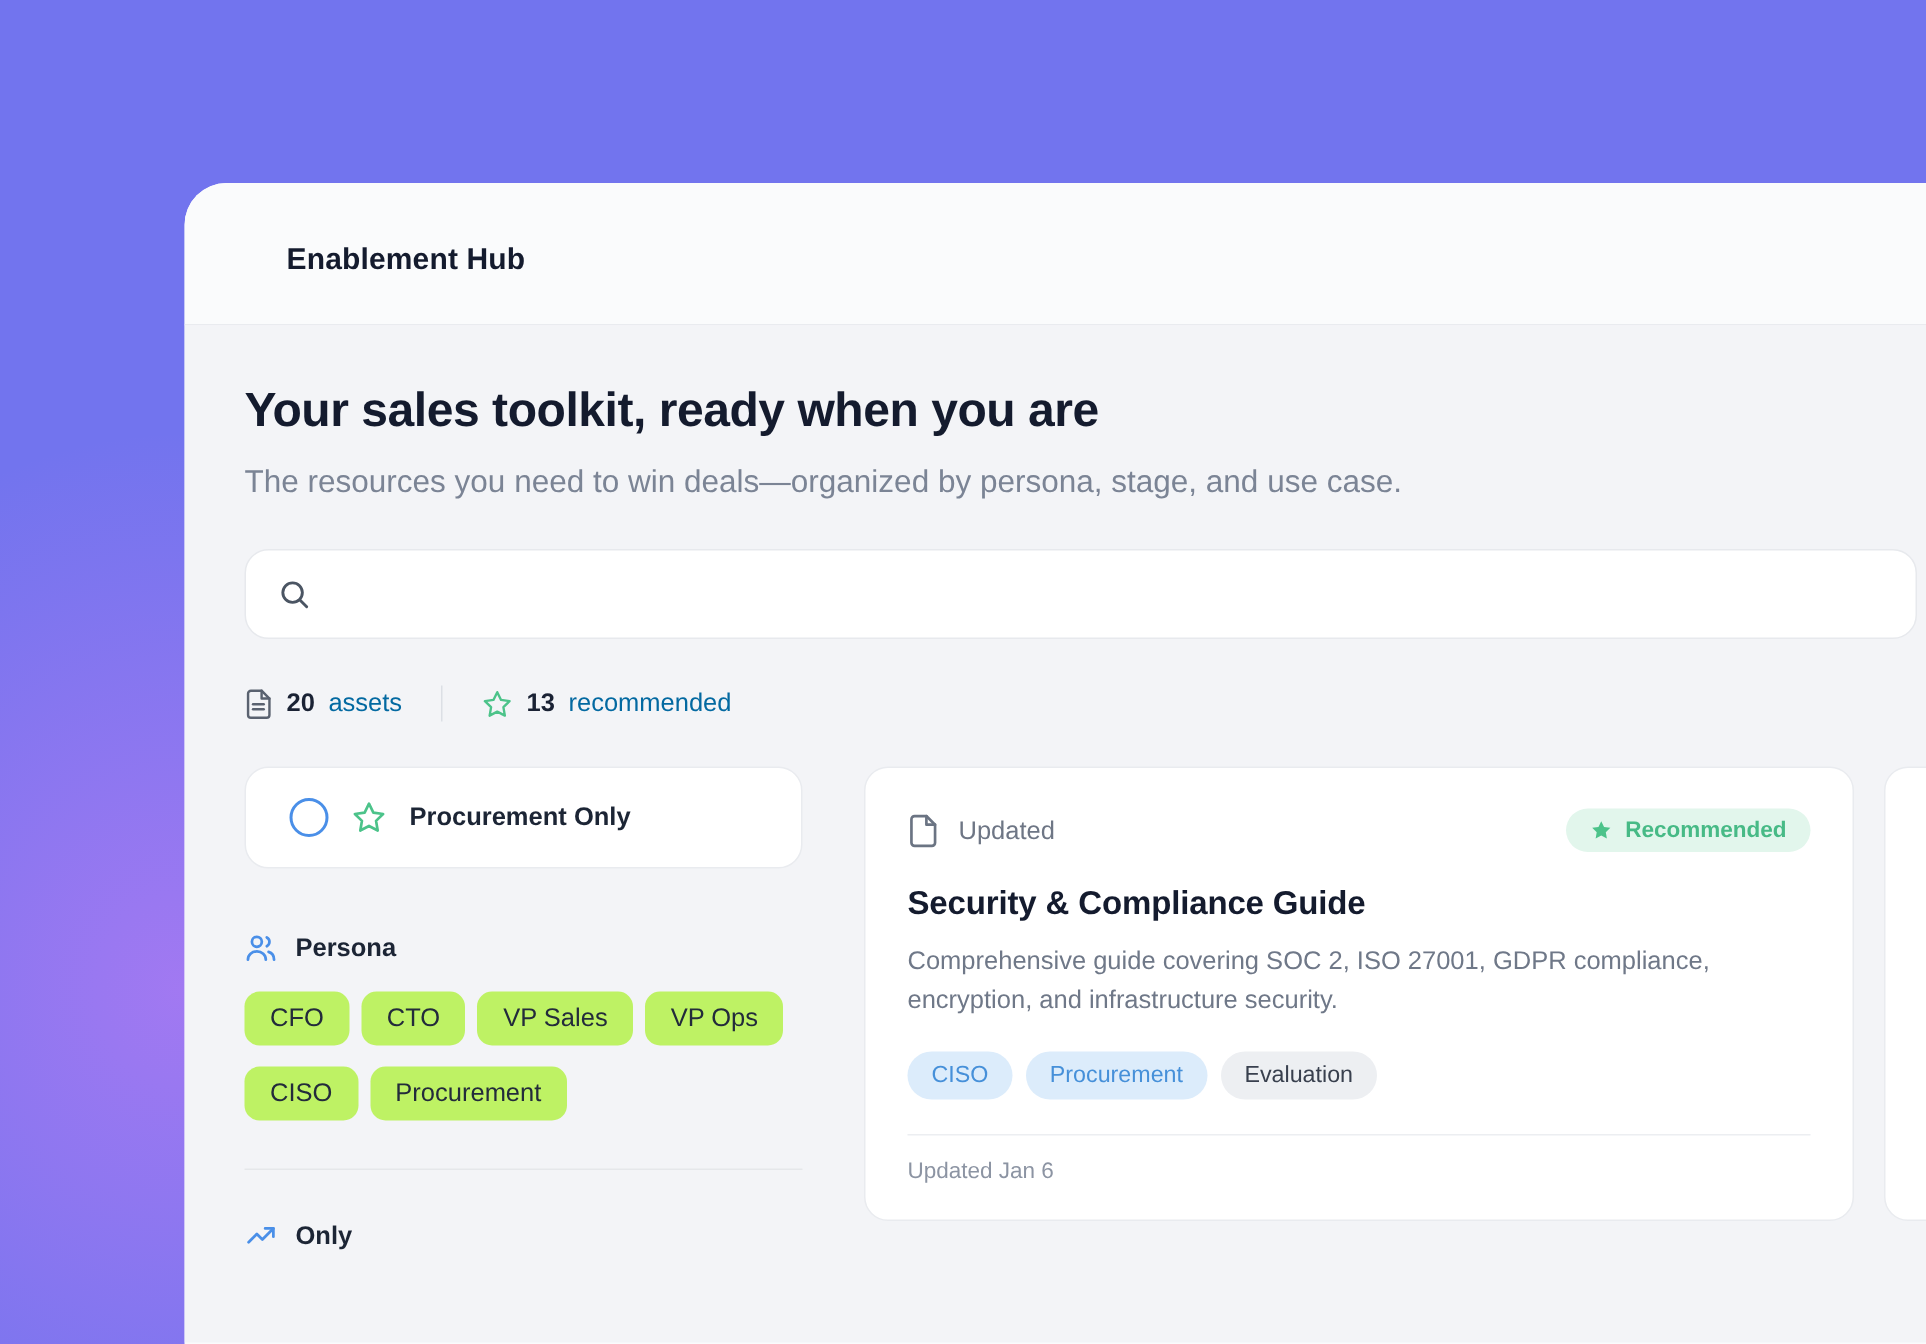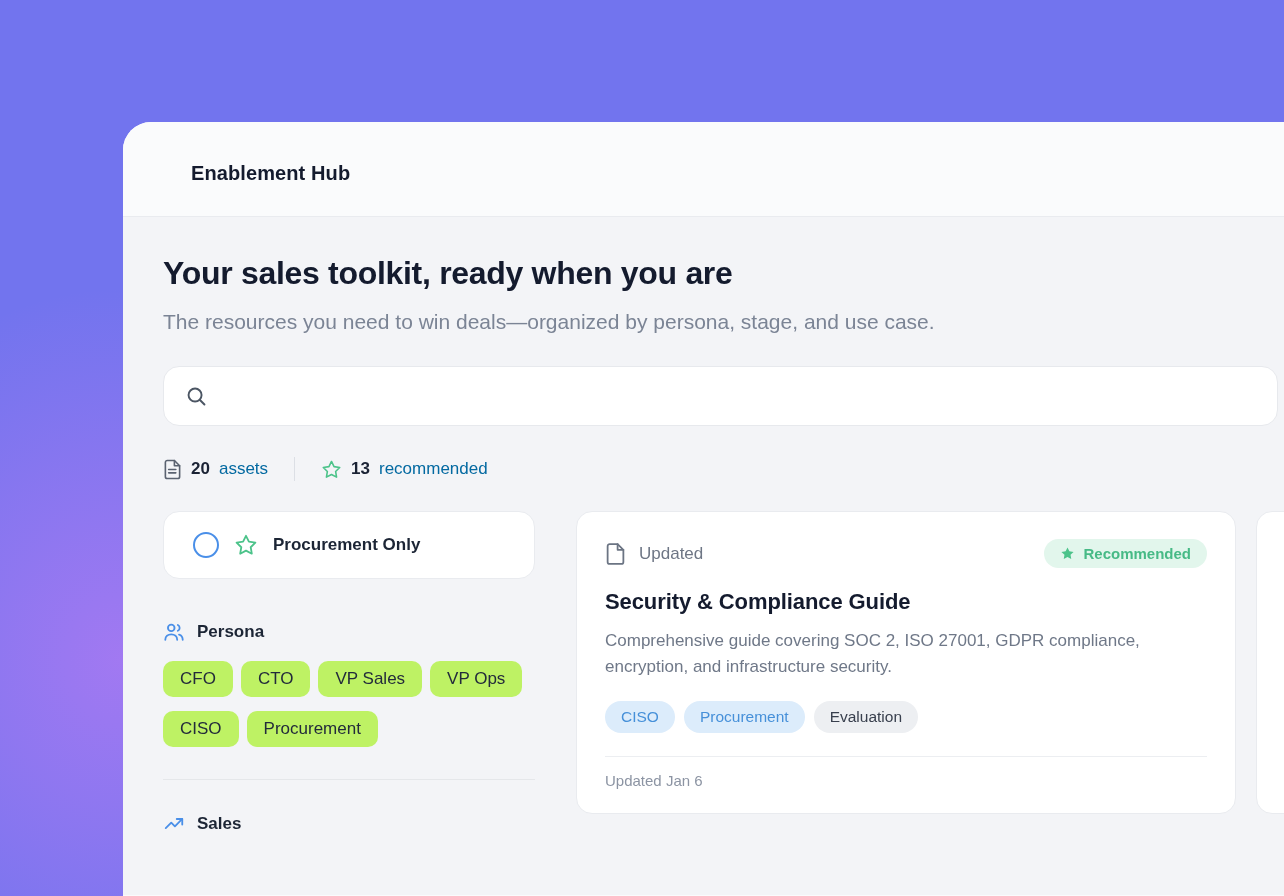--- a/index.html
+++ b/index.html
@@ -227,21 +227,21 @@
 
         <div class="filters-divider"></div>
 
         <div class="filter-group-header stage-header">
           <span style="display:flex;">
             <svg width="22" height="22" viewBox="0 0 24 24" fill="none" stroke="#4a8fe8" stroke-width="2" stroke-linecap="round" stroke-linejoin="round">
               <polyline points="3,16.5 9,10.5 13,14.5 21,6.5"></polyline>
               <polyline points="15,6.5 21,6.5 21,12.5"></polyline>
             </svg>
           </span>
-          <span class="filter-group-title">Sales</span>
+          <span class="filter-group-title">Only</span>
         </div>
 
       </div>
 
       <div class="cards-row">
 
         <div class="asset-card">
           <div class="card-top">
             <div class="card-type">
               <span style="display:flex;">

